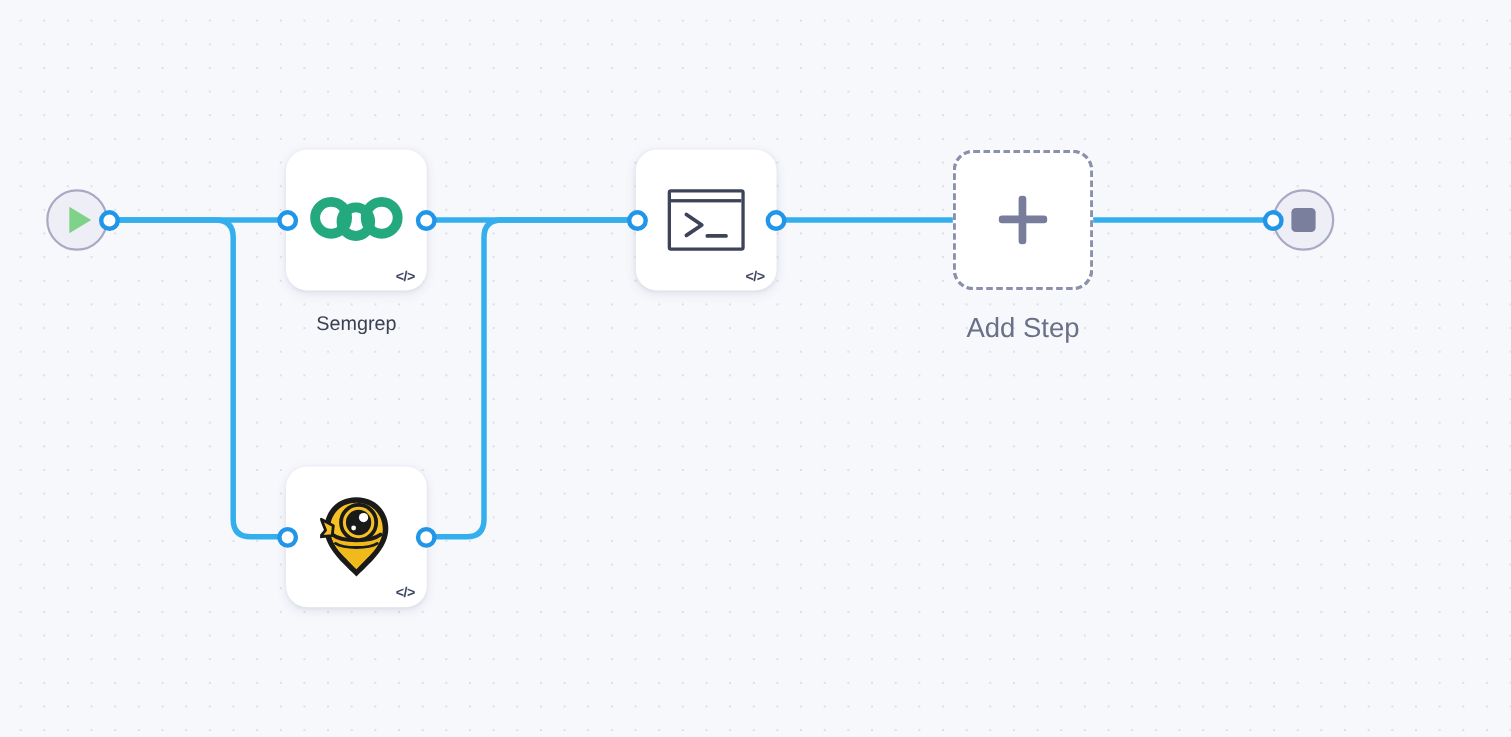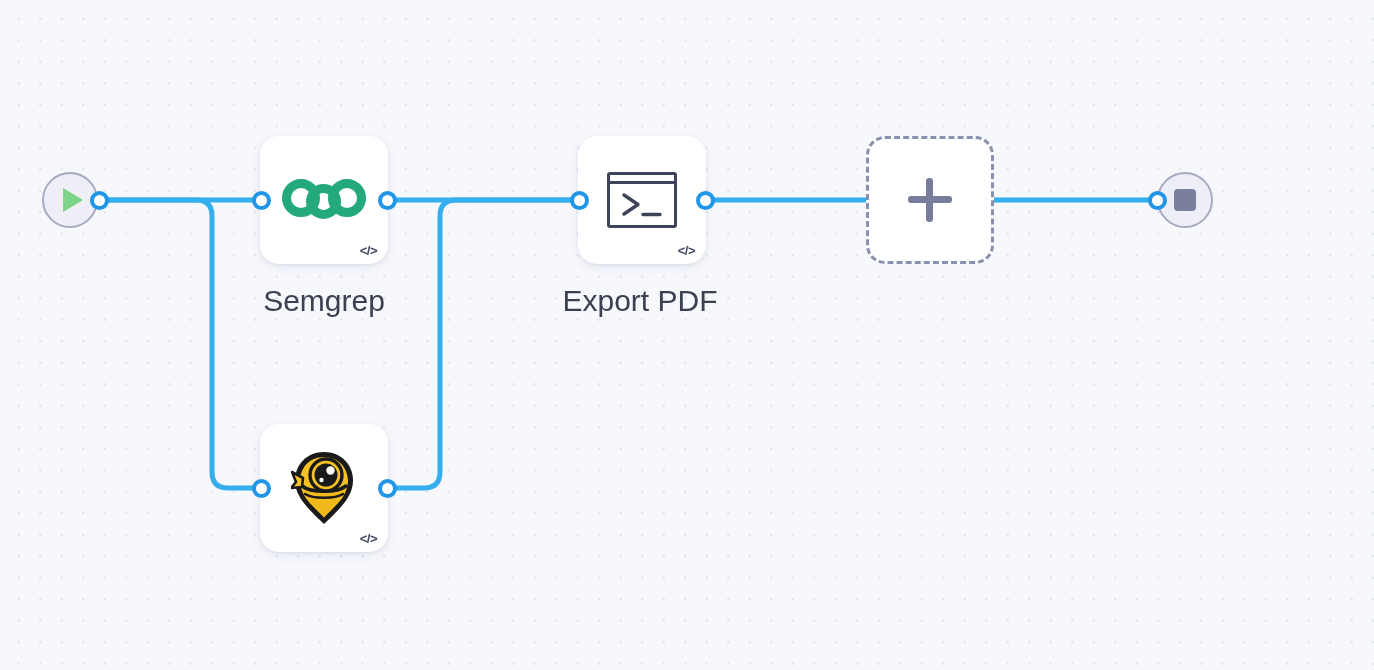--- a/index.html
+++ b/index.html
@@ -120,21 +120,21 @@
   }
   .plus::after {
     top: 0; left: 18px; width: 7px; height: 44px;
   }
 
   
   .node-label {
     position: absolute;
     width: 260px;
     text-align: center;
-    font-size: 30px;
+    font-size: 18px;
     color: #3b4052;
     white-space: nowrap;
     font-family: "Liberation Sans", sans-serif;
   }
   .label-add {
     color: #6b7089;
     font-size: 25px;
   }
 
   
@@ -266,27 +266,27 @@
         <svg class="term-glyph" viewBox="0 0 64 41" fill="none" stroke="#3d4359" stroke-width="3.4" stroke-linecap="round" stroke-linejoin="round">
           <polyline points="14,11 28,20.5 14,30"></polyline>
           <line x1="33" y1="30.5" x2="50" y2="30.5"></line>
         </svg>
       </div>
       <div class="code-badge">&lt;/&gt;</div>
     </div>
   </div>
   <div class="port" style="left:570px; top:191px;"></div>
   <div class="port" style="left:696px; top:191px;"></div>
-  <div class="node-label" style="left:510px; top:284px;">Export PDF</div>
 
   <div class="node" style="left:866px; top:136px;">
     <div class="card-add">
       <div class="plus"></div>
     </div>
   </div>
+  <div class="node-label label-add" style="left:800px; top:284px;">Add Step</div>
 
   <div class="node" style="left:1157px; top:172px;">
     <div class="terminator">
       <div class="stop-sq"></div>
     </div>
   </div>
   <div class="port" style="left:1148px; top:191px;"></div>
 
 </div>
 

